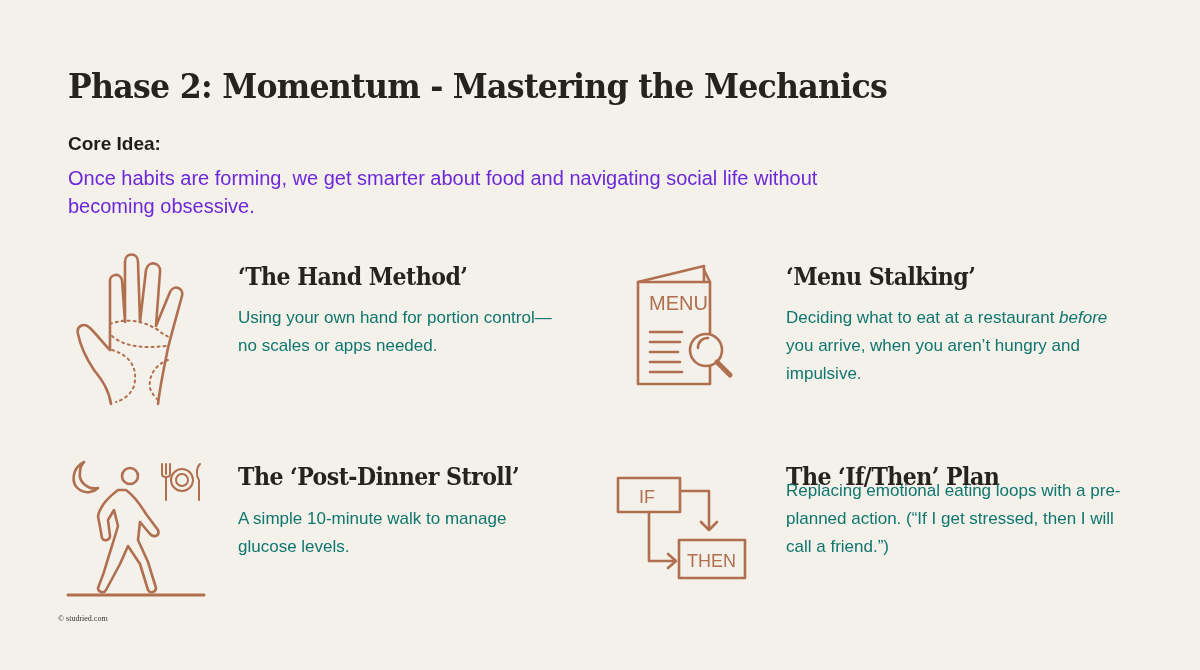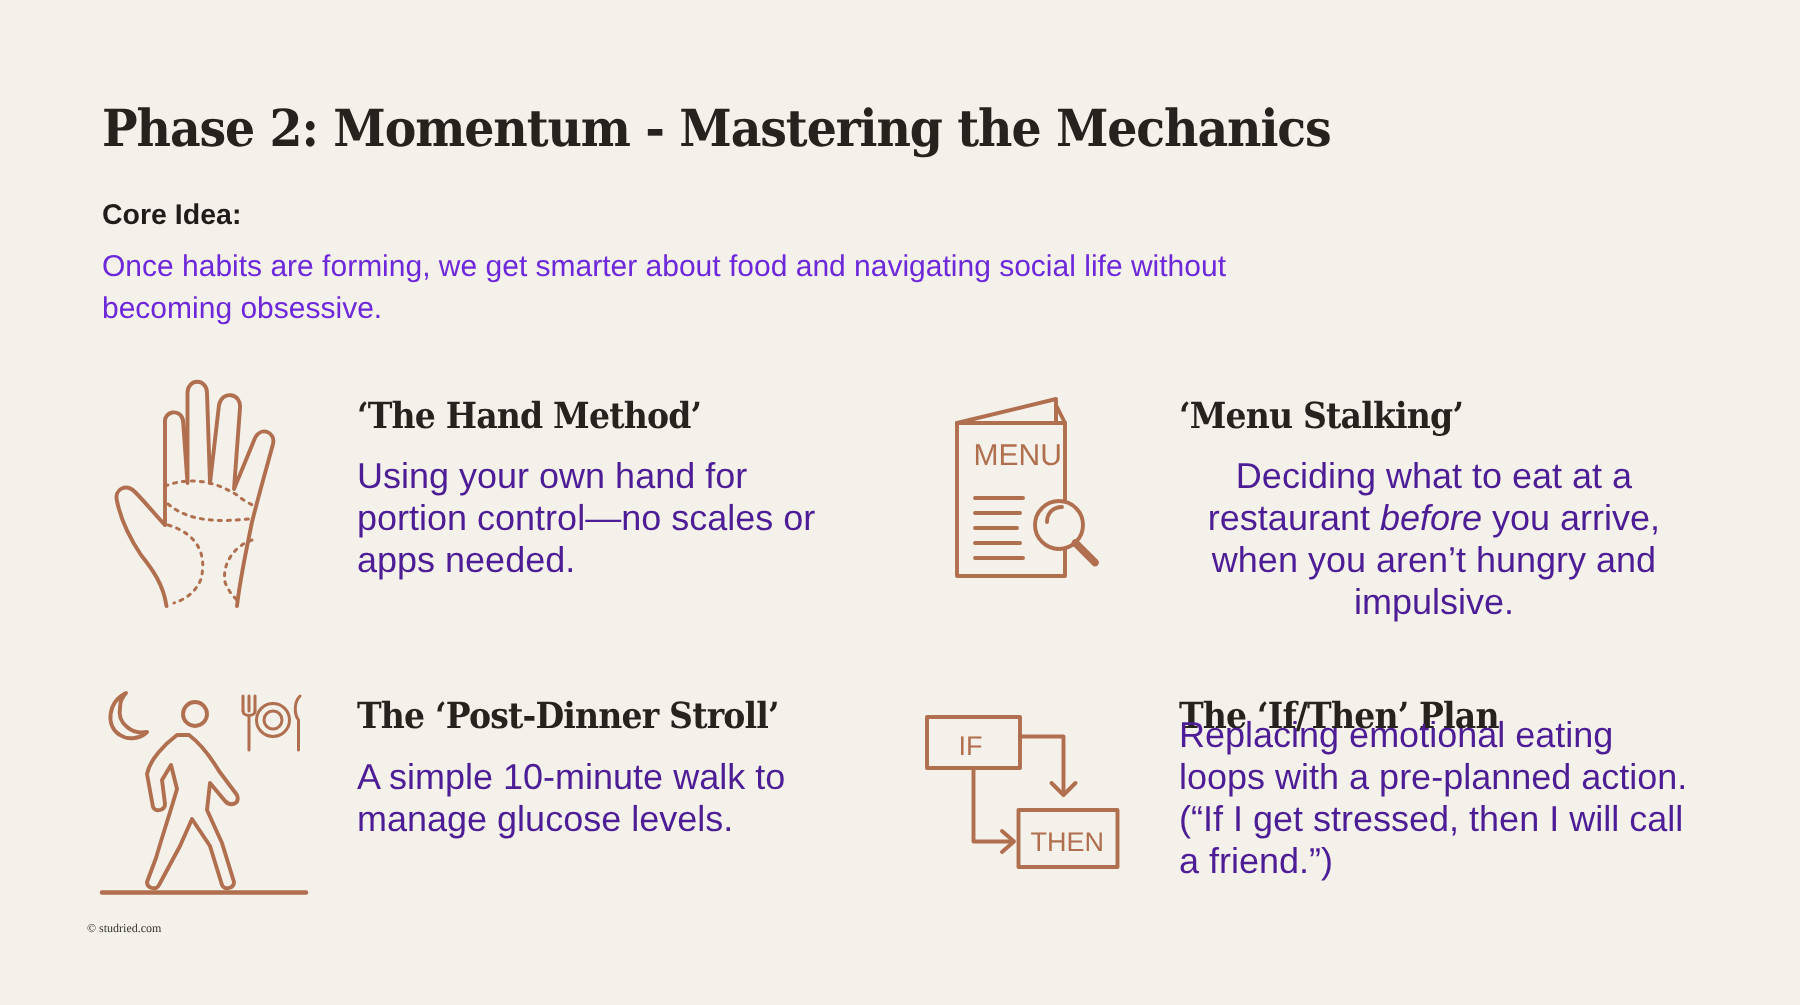--- a/index.html
+++ b/index.html
@@ -30,21 +30,21 @@
   .card .icon { position: absolute; }
   .card h2 {
     position: absolute; margin: 0; white-space: nowrap;
     font-family: "DejaVu Serif", "Liberation Serif", serif;
     font-size: 24px; font-weight: bold; letter-spacing: -0.6px; color: #26221e;
     transform: scaleX(0.92); transform-origin: left;
   }
   .card p {
     position: absolute; margin: 0;
     font-family: "Liberation Sans", sans-serif;
-    font-size: 24px; line-height: 28px; color: #4c1d95;
+    font-size: 17px; line-height: 28px; color: #0f766e;
   }
   .card p em { font-style: italic; }
   svg { overflow: visible; }
   .footer {
     position: absolute; left: 58px; top: 614px;
     font-family: Liberation Serif, serif; font-size: 8px; color: #333;
   }
 </style>
 </head>
 <body>
@@ -79,21 +79,21 @@
       <line x1="14" y1="80" x2="44" y2="80"></line>
       <line x1="14" y1="90" x2="42" y2="90"></line>
       <line x1="14" y1="100" x2="44" y2="100"></line>
       <line x1="14" y1="110" x2="46" y2="110"></line>
       <circle cx="70" cy="88" r="16" fill="#f4f0ea"></circle>
       <path d="M62 86 C62 80 66 76 72 76"></path>
       <line x1="81" y1="100" x2="94" y2="113" stroke-width="5"></line>
     </svg>
   </div>
   <h2 style="left:786px;top:262px;">‘Menu Stalking’</h2>
-  <p style="left:786px;top:304px;width:340px;text-align:center;"><span>Deciding what to eat at a restaurant </span><em>before</em><span> you arrive, when you aren’t hungry and impulsive.</span></p>
+  <p style="left:786px;top:304px;width:340px;"><span>Deciding what to eat at a restaurant </span><em>before</em><span> you arrive, when you aren’t hungry and impulsive.</span></p>
 </div>
 
 <div class="card" style="left:0;top:0;">
   <div class="icon" style="left:68px;top:460px;">
     <svg width="140" height="140" viewBox="0 0 140 140" fill="none" stroke="#b06f4f" stroke-width="2.6" stroke-linecap="round" stroke-linejoin="round">
       <g>
         <path d="M16 2 C4 8 2 24 12 30 C18 34 26 32 30 28 C20 30 10 22 12 12 C12 8 14 4 16 2 Z"></path>
       </g>
       <circle cx="62" cy="16" r="8"></circle>
       <g stroke-width="2">

